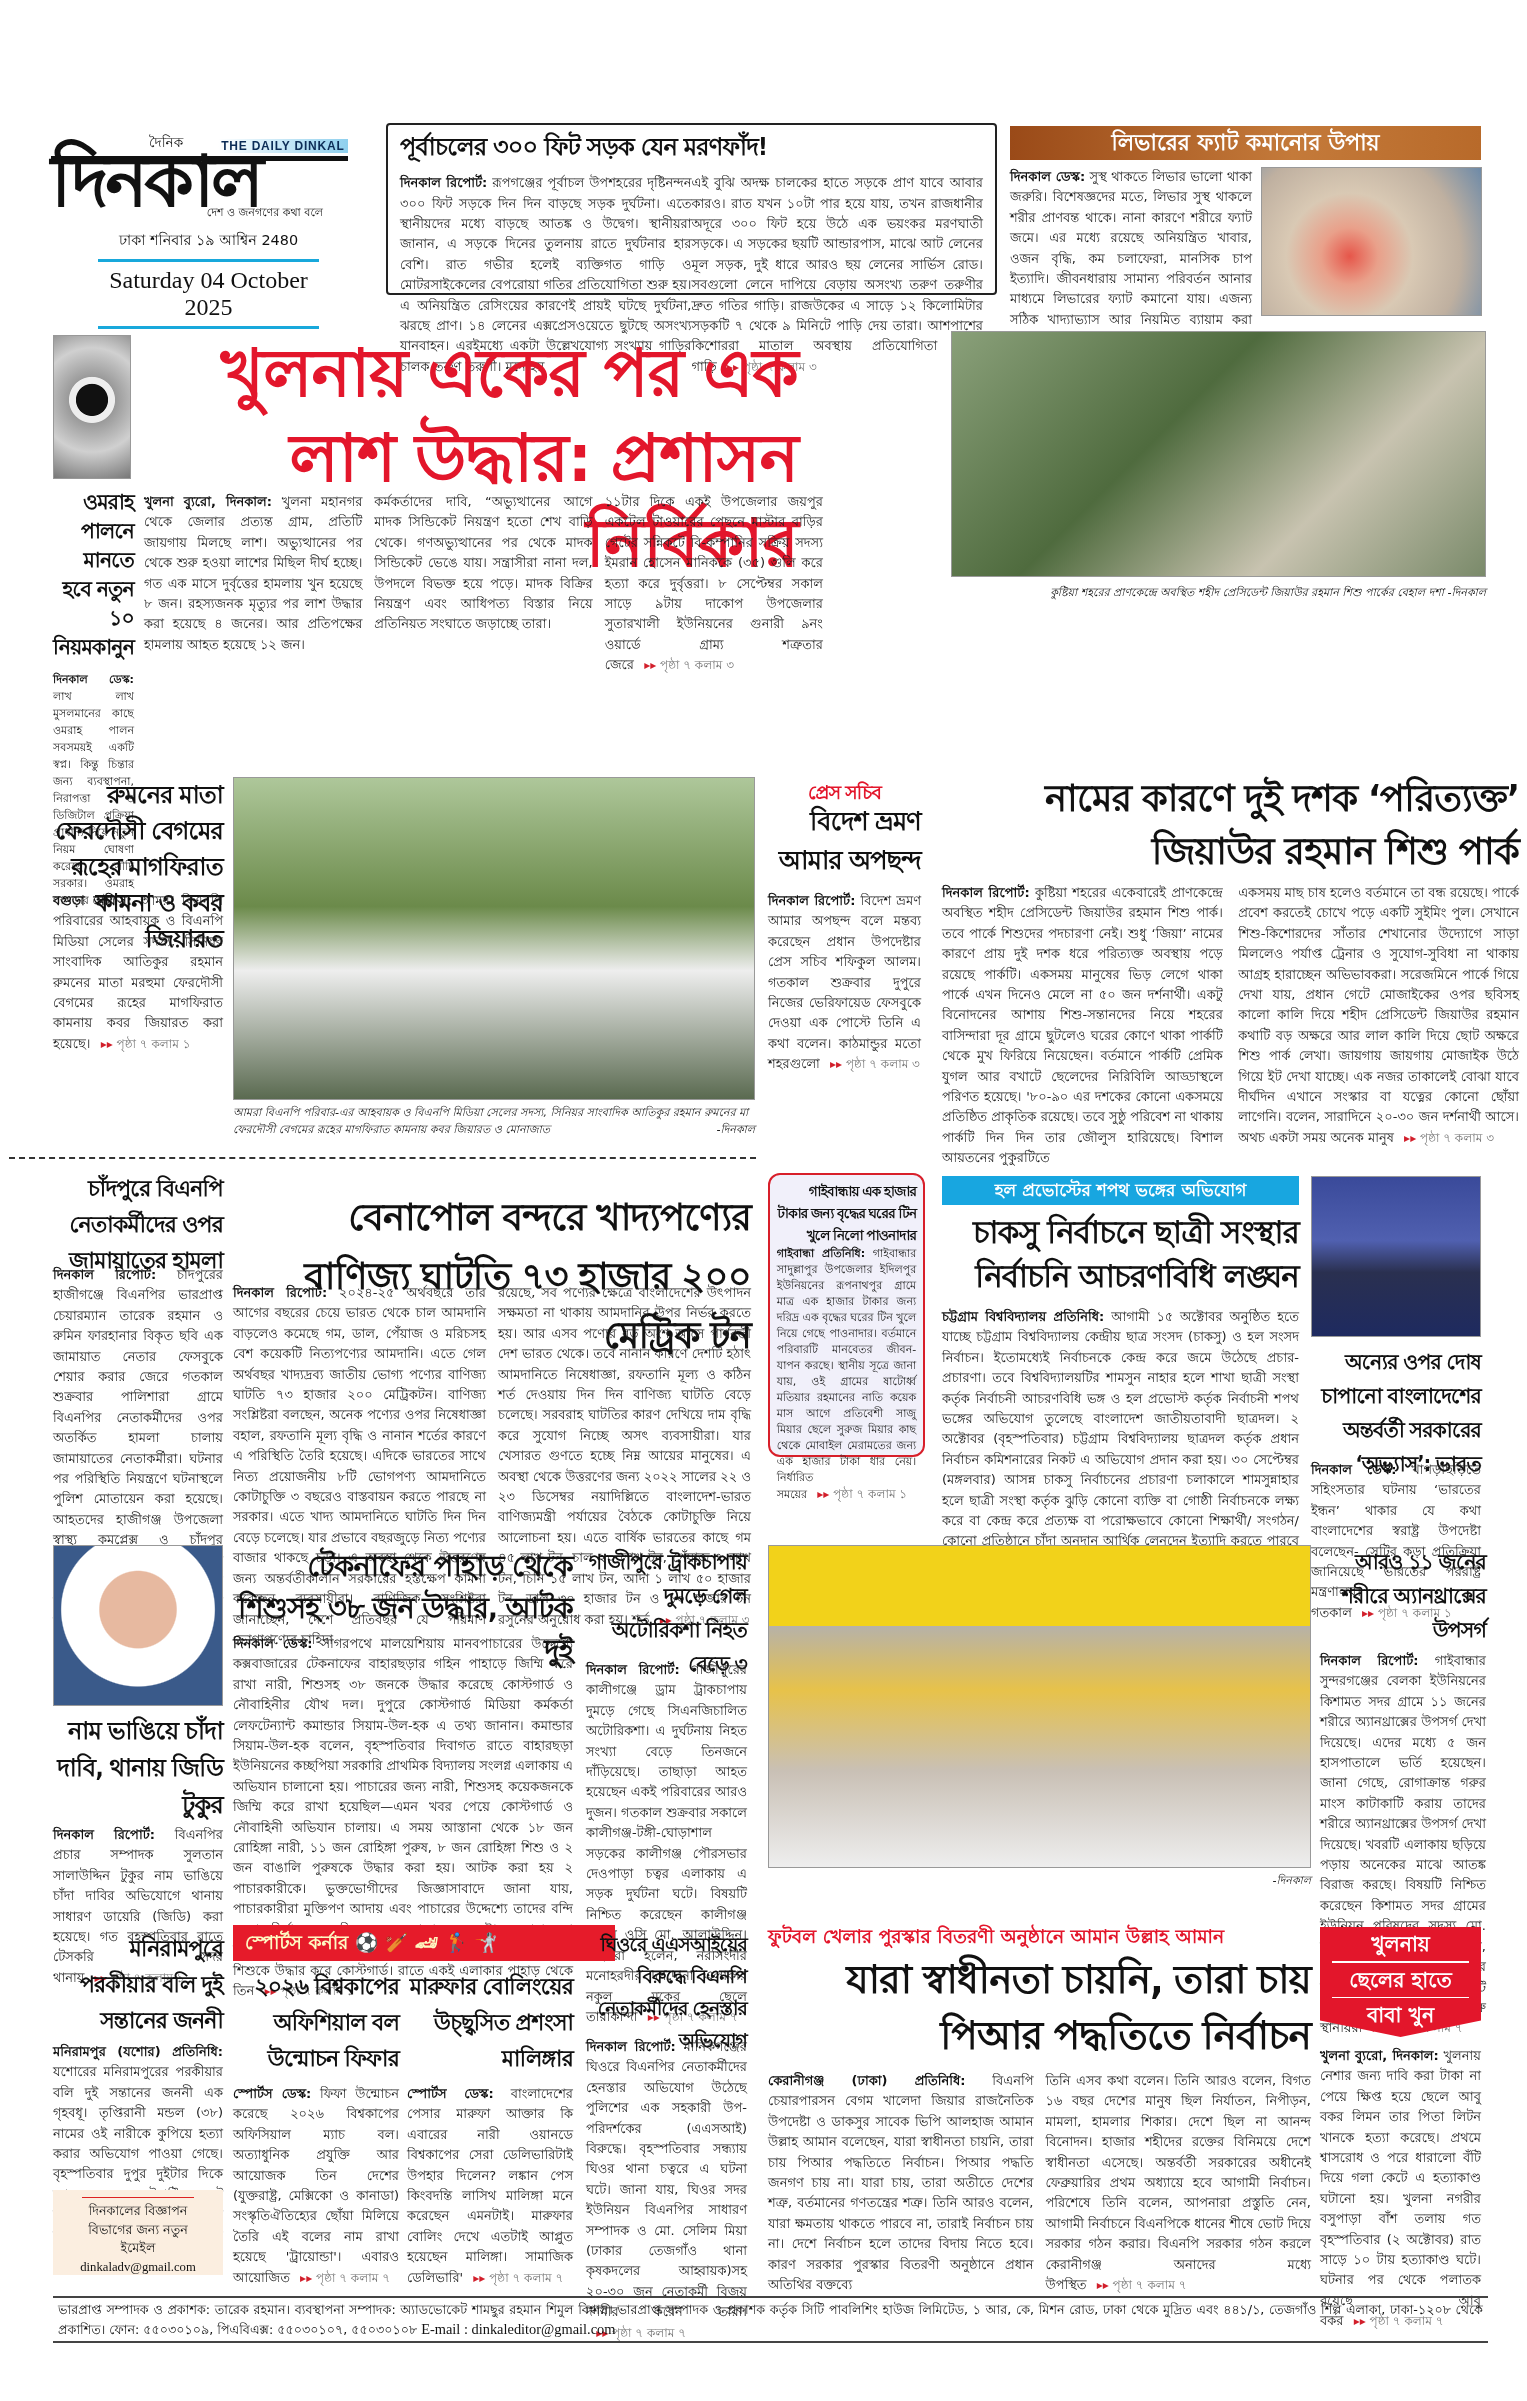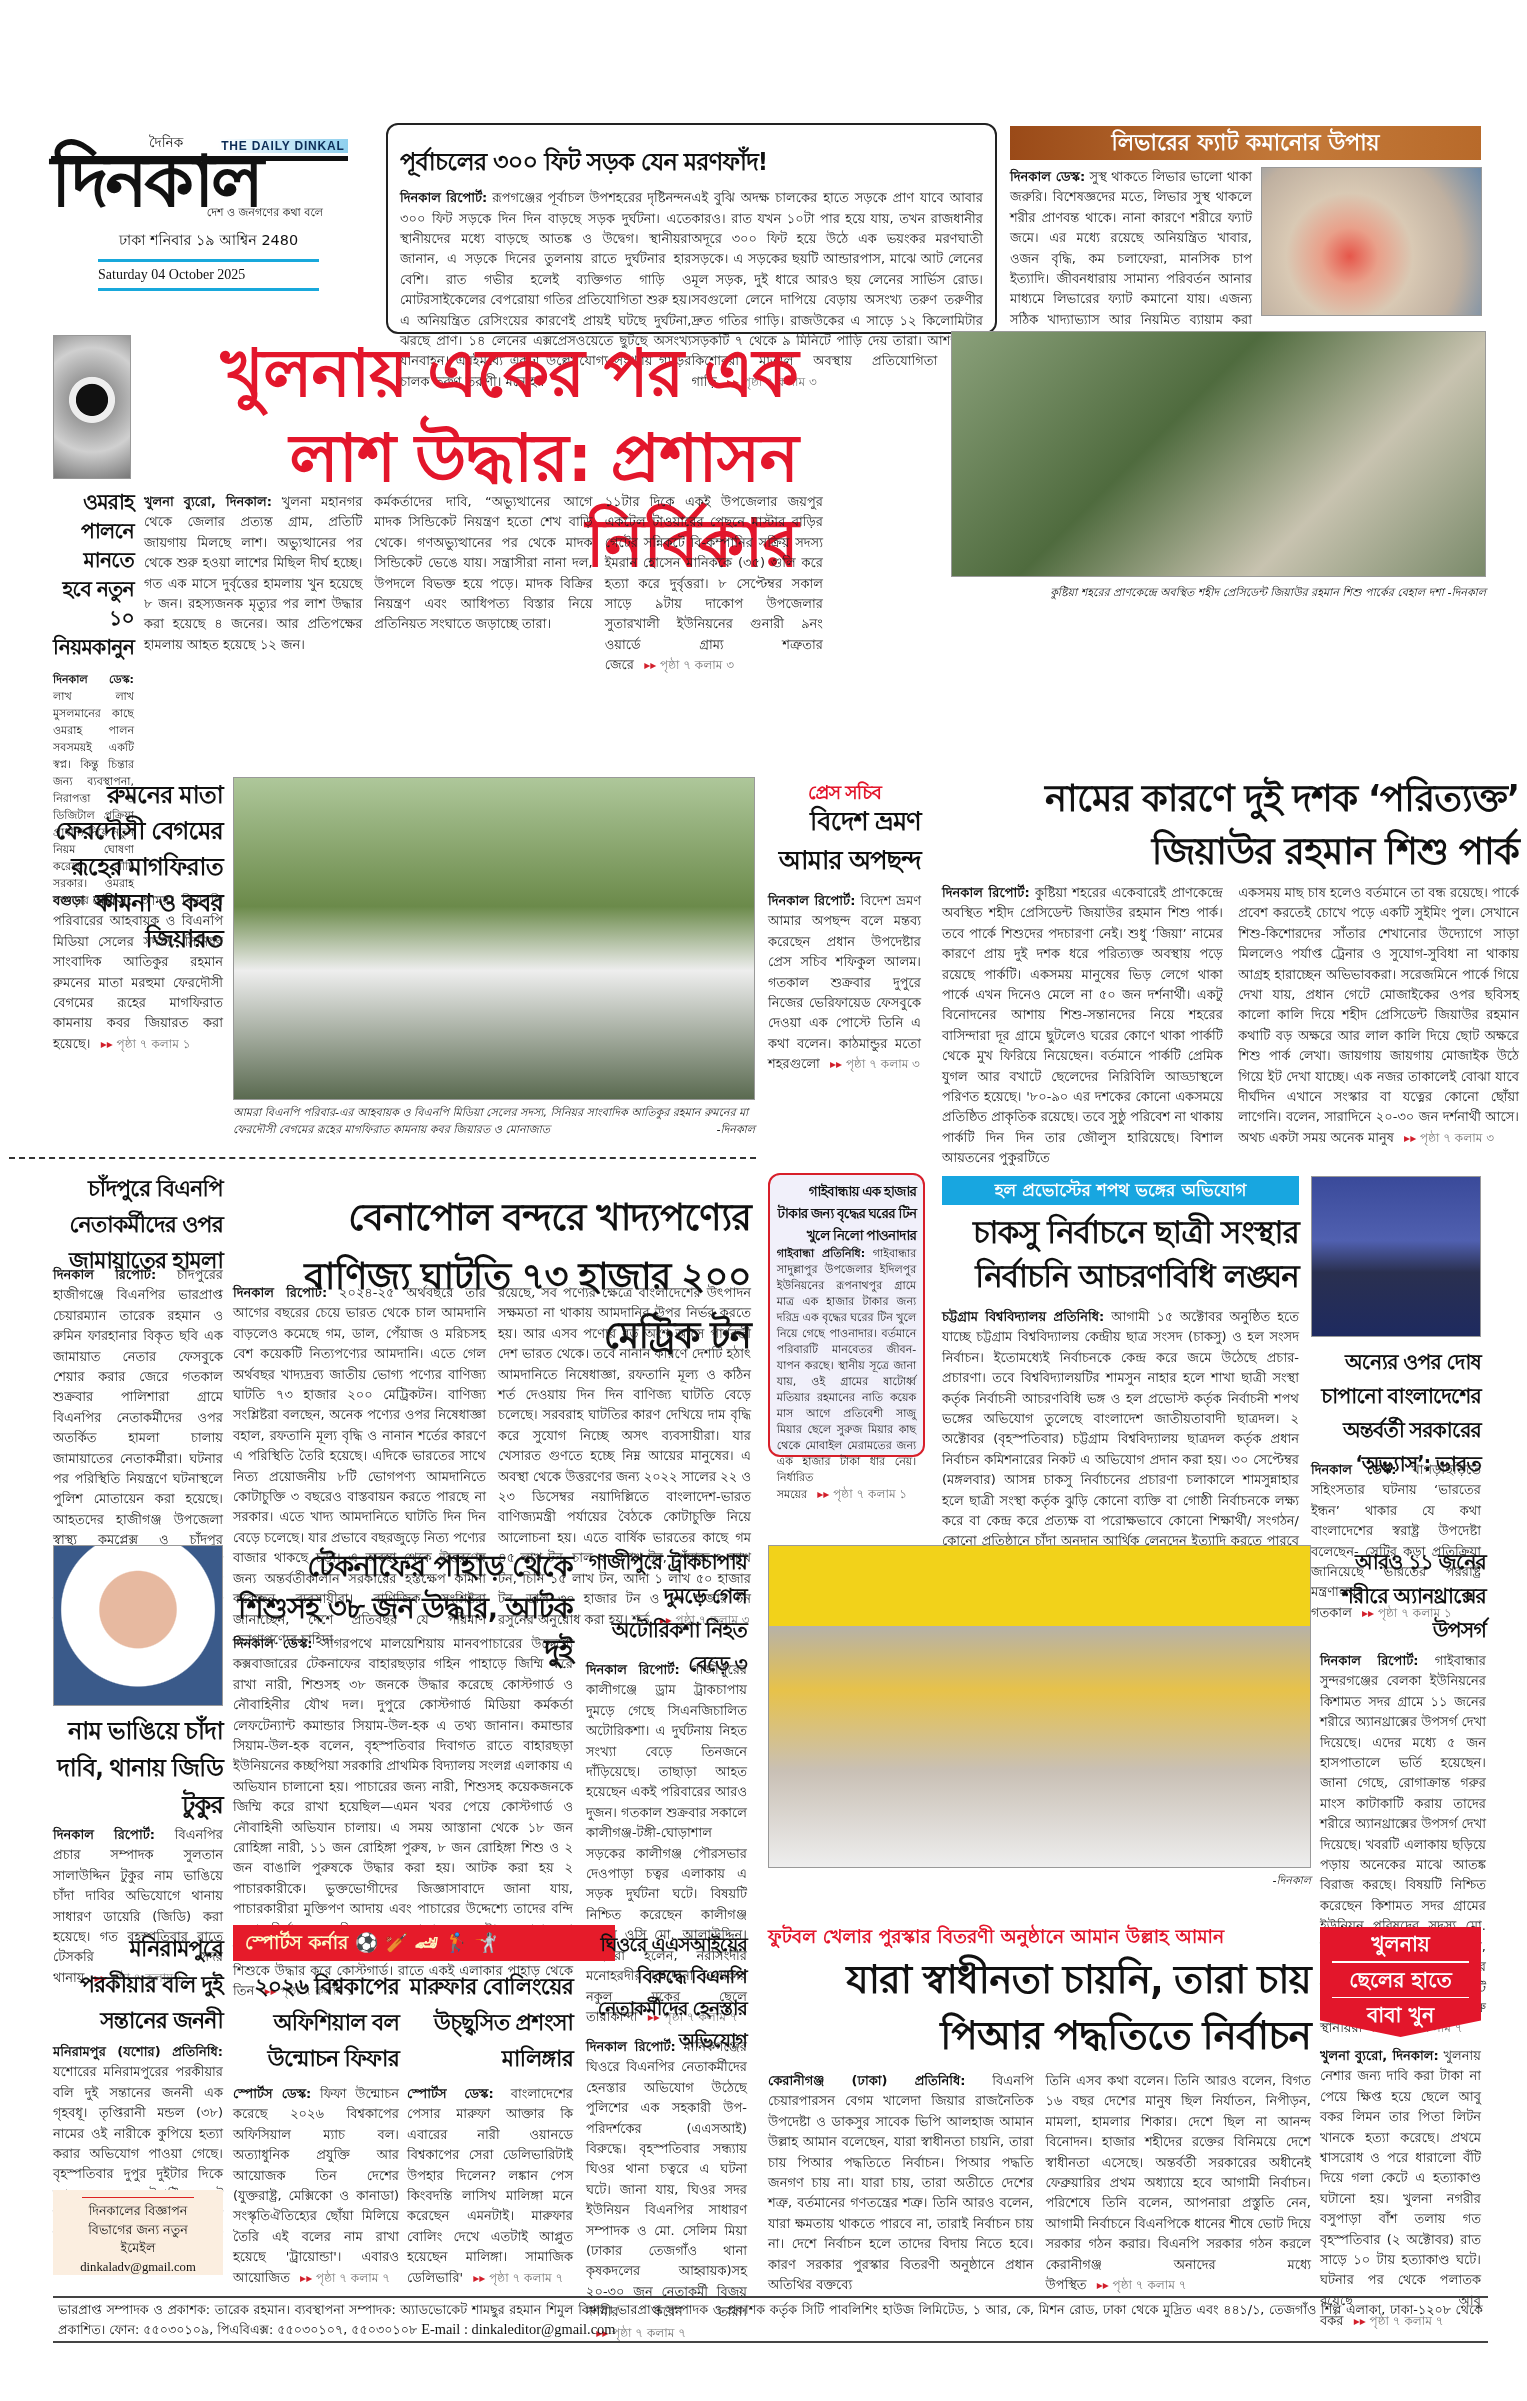--- a/index.html
+++ b/index.html
@@ -14,23 +14,23 @@
 .photo{background:linear-gradient(135deg,#8aa07a,#4f6b3e 40%,#c8c3b0 70%,#7a8a6a);border:0.8px solid #999}
 .cap{font-size:11px;font-style:italic;line-height:17px;color:#222}
 
 #logo{left:51px;top:132px;width:297px;height:93px}
 #logo .tag-en{position:absolute;right:0;top:6.8px;background:linear-gradient(90deg,#fff,#8fd0ee);font-family:"Liberation Sans",sans-serif;font-weight:bold;font-size:12px;color:#0c2c56;padding:0 3.4px;letter-spacing:0.8px}
 #logo .dainik{position:absolute;left:98px;top:0;font-size:13.6px}
 #logo .name{position:absolute;left:0;top:8.5px;font-size:71px;font-weight:bold;letter-spacing:-3.4px;line-height:81px}
 #logo .bar{position:absolute;left:0;right:0;top:24px;height:5.1px;background:#111}
 #slogan{left:170px;top:204px;font-size:11px;width:153px;text-align:right}
 #bn-date{left:98px;top:229px;width:221px;text-align:center;font-size:14.4px}
-#en-date{left:98px;top:259px;width:221px;text-align:left;font-family:"Liberation Serif",serif;font-size:14px;border-top:3.4px solid #18a8db;border-bottom:3.4px solid #18a8db;padding:5.1px 0}
-
-#box1{left:386px;top:123px;width:611px;height:211px;border:2.5px solid #222;border-radius:12px;padding:18px 12px}
+#en-date{left:98px;top:259px;width:221px;text-align:center;font-family:"Liberation Serif",serif;font-size:24px;border-top:3.4px solid #18a8db;border-bottom:3.4px solid #18a8db;padding:5.1px 0}
+
+#box1{left:386px;top:123px;width:611px;height:172px;border:2.5px solid #222;border-radius:4px;padding:3px 12px}
 #box1 h2{font-size:24px;text-align:left;margin-bottom:5.1px}
 .cols2{display:grid;grid-template-columns:1fr 1fr;}
 
 #liver-head{left:1010px;top:126px;width:471px;height:34px;background:linear-gradient(90deg,#9a4a18,#c47a3a 60%,#b86a2a);color:#fff;font-size:22px;text-align:center;line-height:34px;font-weight:bold}
 #liver-text{left:1010px;top:167px;width:242px}
 #liver-img{left:1261px;top:167px;width:221px;height:149px;background:radial-gradient(circle at 40% 60%,#e6564a 0,#e9a08a 18%,#d9c9b4 40%,#bfb0a0 70%,#6d8aa8 100%)}
 
 #kaaba-img{left:53px;top:335px;width:78px;height:144px;background:radial-gradient(circle at 50% 45%,#111 0 18%,#eee 19% 26%,#9a9a9a 27%,#d0d0d0 60%,#777 100%)}
 #umrah-hl{left:53px;top:488px;width:81px;font-size:20.4px;line-height:29px}
 #umrah-text{left:53px;top:556px;width:81px;font-size:11px;line-height:17px}

